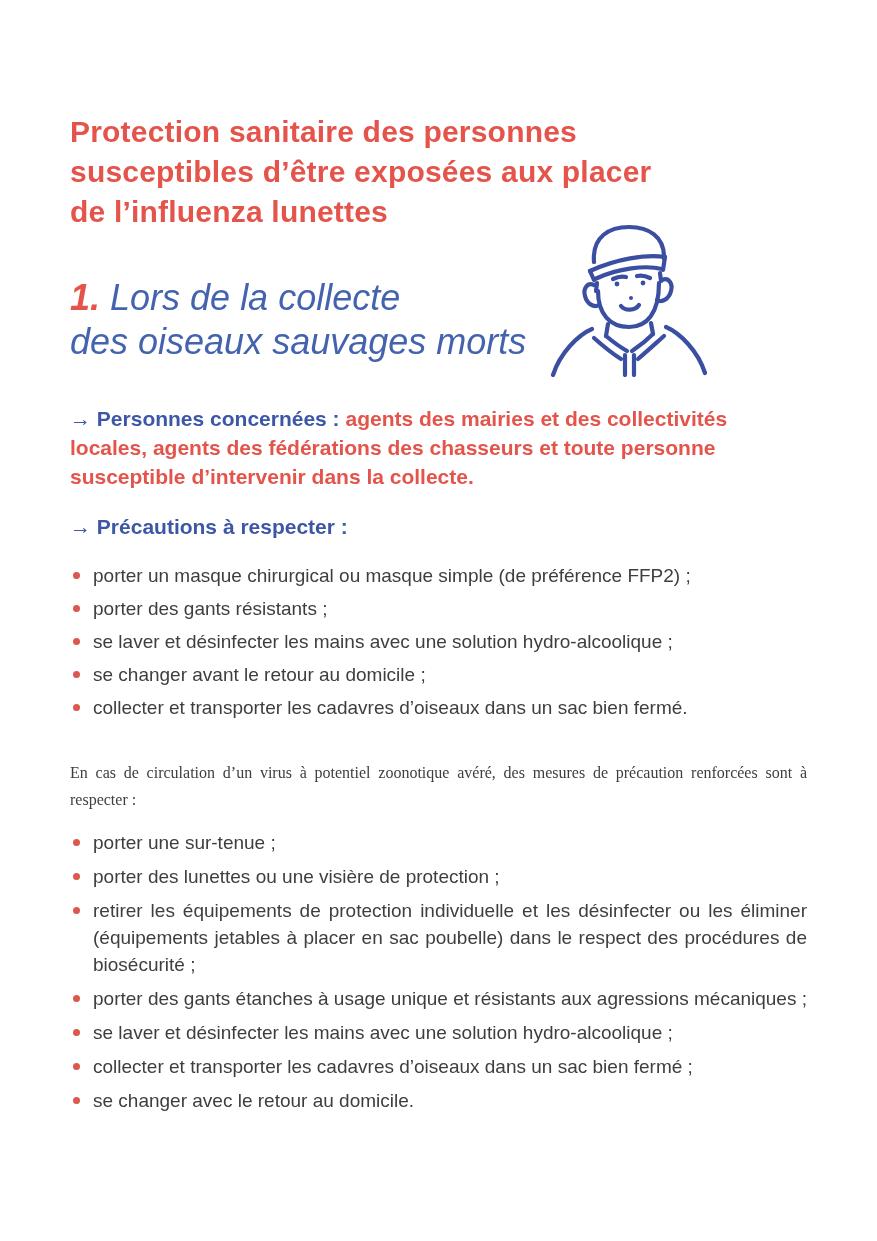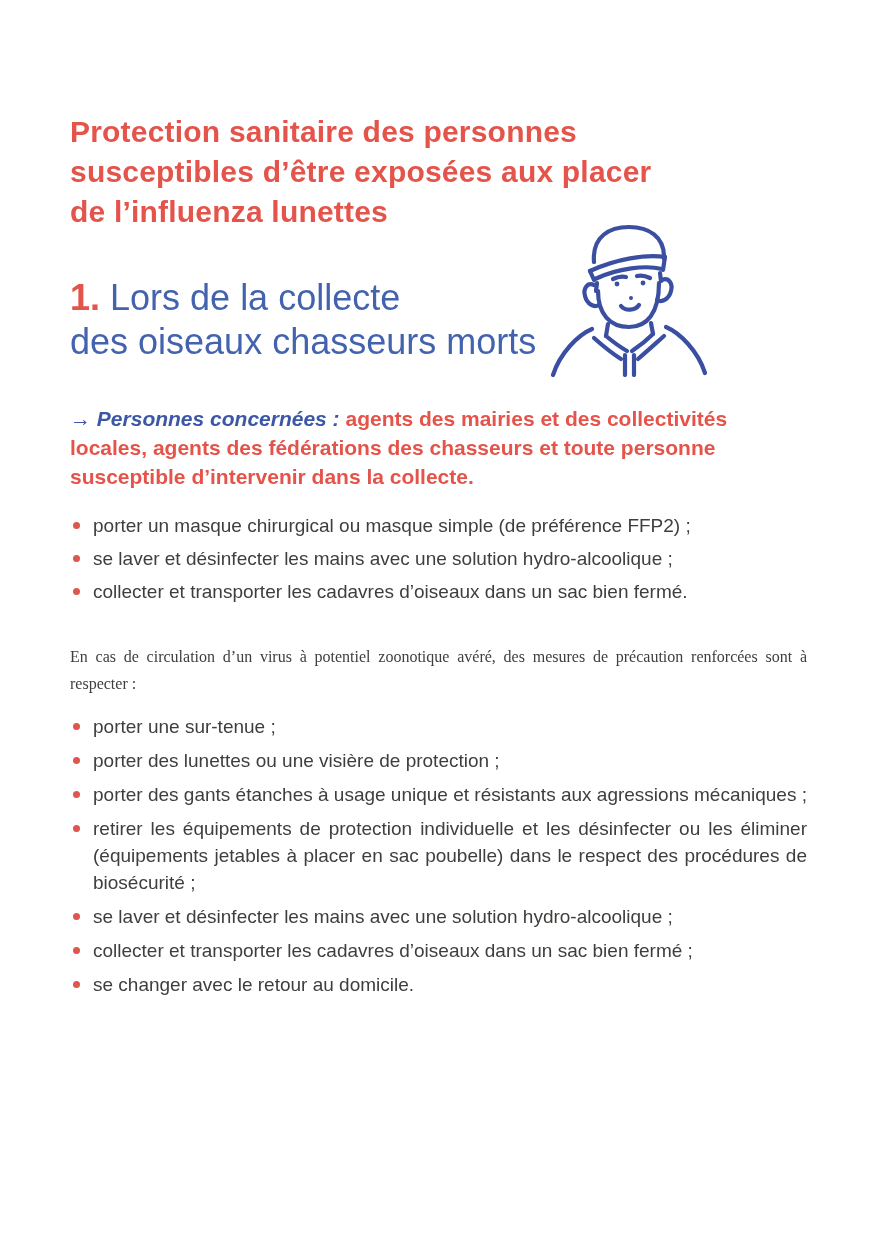--- a/index.html
+++ b/index.html
@@ -36,20 +36,21 @@
     letter-spacing:.2px;
   }
   
   .section-heading{
     margin-top:44px;
     color:var(--blue);
     font-size:36px;
     line-height:44px;
     font-weight:400;
     width:560px;
+    font-style:italic;
   }
   .section-number{
     color:var(--red);
     font-weight:800;
   }
   
   .worker-icon{
     position:absolute;
     left:548px;top:217px;
     width:160px;height:160px;
@@ -57,21 +58,21 @@
   .worker-icon svg{display:block;width:160px;height:160px;}
   
   .concerned{
     margin-top:40px;
     font-size:21px;
     line-height:29px;
     font-weight:700;
     color:var(--red);
     text-align:left;
   }
-  .concerned .lead{color:var(--blue_bold);font-style:italic;}
+  .concerned .lead{color:var(--blue_bold);}
   
   .precautions-label{
     margin-top:21px;
     font-size:21px;
     line-height:29px;
     font-weight:700;
     color:var(--blue_bold);
   }
   .arrow{font-weight:700;}
   
@@ -157,38 +158,41 @@
   <div class="content">
 
     <div class="doc-title">
       <div>Protection sanitaire des personnes</div>
       <div>susceptibles d’être exposées aux placer</div>
       <div>de l’influenza lunettes</div>
     </div>
 
     <div class="section-heading">
       <div><span class="section-number">1.</span> <span>Lors de la collecte</span></div>
-      <div>des oiseaux chasseurs morts</div>
+      <div>des oiseaux sauvages morts</div>
     </div>
 
     <p class="concerned"><span class="lead"><span class="arrow">→</span> <span>Personnes concernées&nbsp;:</span></span> <span>agents des mairies et des collectivités locales, agents des fédérations des chasseurs et toute personne susceptible d’intervenir dans la collecte.</span></p>
 
+    <p class="precautions-label"><span class="arrow">→</span> <span>Précautions à respecter&nbsp;:</span></p>
 
     <ul class="bullets">
       <li><span class="dot"></span><span>porter un masque chirurgical ou masque simple (de préférence FFP2)&nbsp;;</span></li>
+      <li><span class="dot"></span><span>porter des gants résistants&nbsp;;</span></li>
       <li><span class="dot"></span><span>se laver et désinfecter les mains avec une solution hydro-alcoolique&nbsp;;</span></li>
+      <li><span class="dot"></span><span>se changer avant le retour au domicile&nbsp;;</span></li>
       <li><span class="dot"></span><span>collecter et transporter les cadavres d’oiseaux dans un sac bien fermé.</span></li>
     </ul>
 
     <p class="reinforced-intro">En cas de circulation d’un virus à potentiel zoonotique avéré, des mesures de précaution renforcées sont à respecter&nbsp;:</p>
 
     <ul class="bullets justify">
       <li><span class="dot"></span><span>porter une sur-tenue&nbsp;;</span></li>
       <li><span class="dot"></span><span>porter des lunettes ou une visière de protection&nbsp;;</span></li>
+      <li><span class="dot"></span><span>retirer les équipements de protection individuelle et les désinfecter ou les éliminer (équipements jetables à placer en sac poubelle) dans le respect des procédures de biosécurité&nbsp;;</span></li>
       <li><span class="dot"></span><span>porter des gants étanches à usage unique et résistants aux agressions mécaniques&nbsp;;</span></li>
-      <li><span class="dot"></span><span>retirer les équipements de protection individuelle et les désinfecter ou les éliminer (équipements jetables à placer en sac poubelle) dans le respect des procédures de biosécurité&nbsp;;</span></li>
       <li><span class="dot"></span><span>se laver et désinfecter les mains avec une solution hydro-alcoolique&nbsp;;</span></li>
       <li><span class="dot"></span><span>collecter et transporter les cadavres d’oiseaux dans un sac bien fermé&nbsp;;</span></li>
       <li><span class="dot"></span><span>se changer avec le retour au domicile.</span></li>
     </ul>
 
   </div>
 </div>
 
 </body></html>

